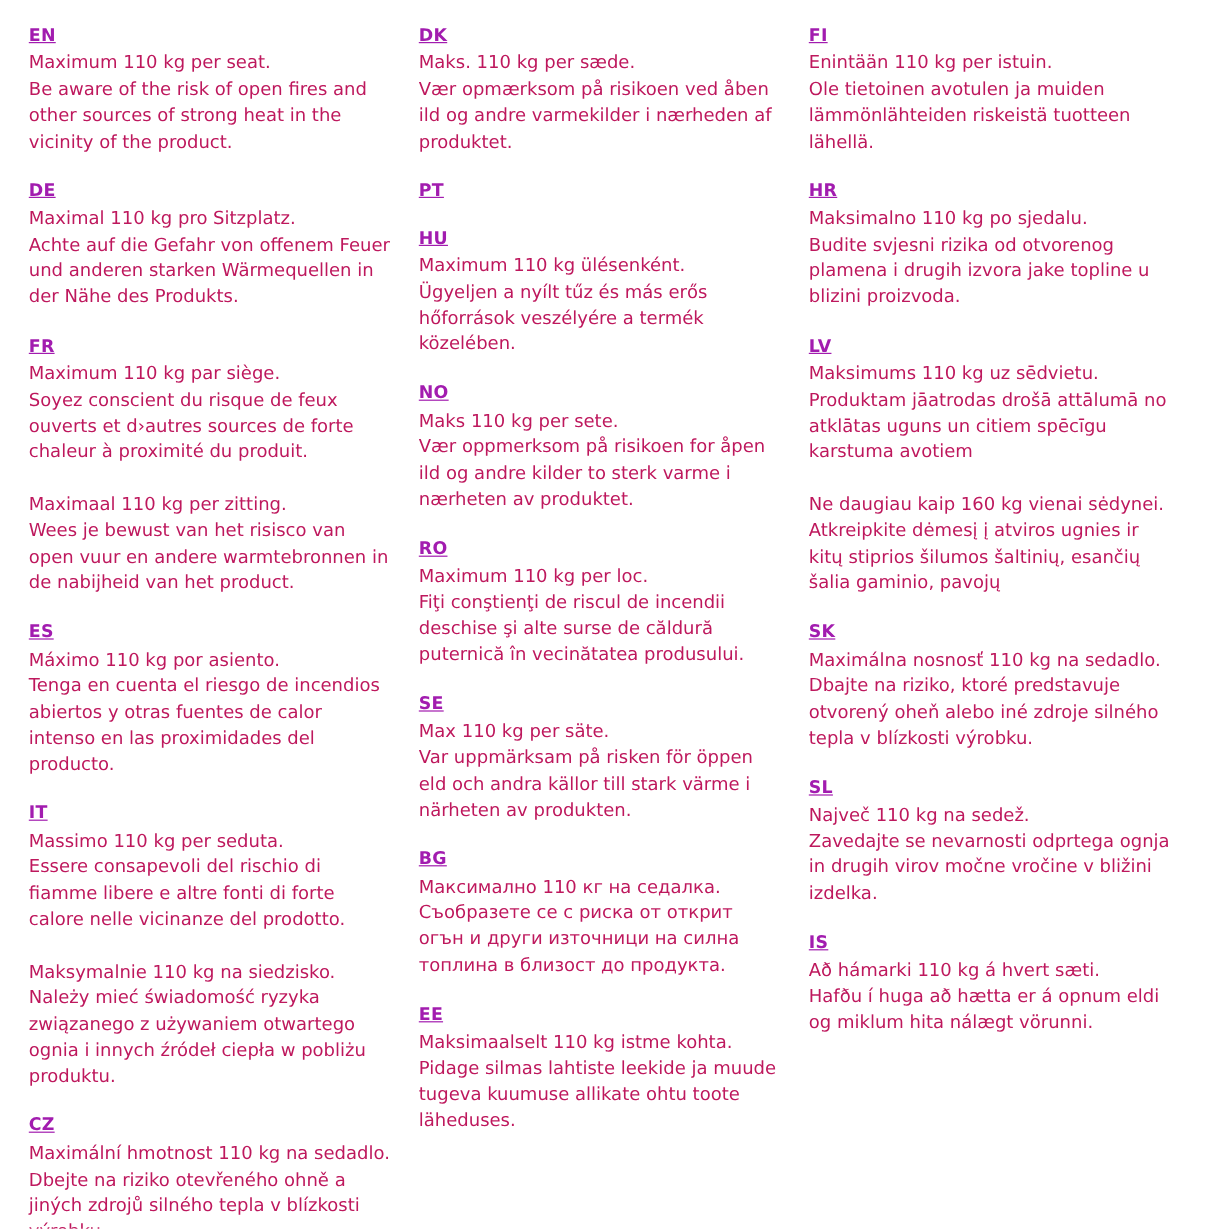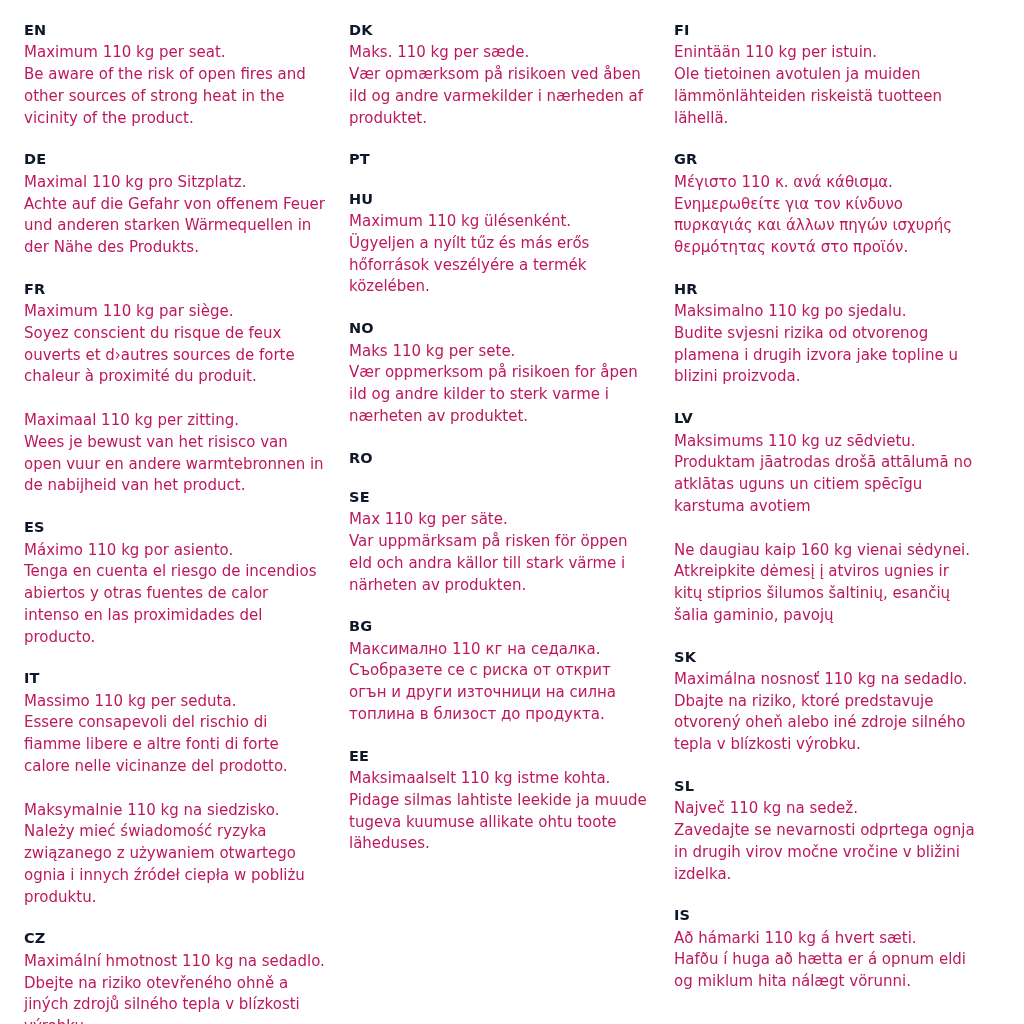--- a/index.html
+++ b/index.html
@@ -38,21 +38,22 @@
   }
   .block:last-child {
     margin-bottom: 0;
   }
   .lang-code {
     font-size: 14.5px;
     font-weight: bold;
     letter-spacing: 0.2px;
     line-height: 1.2;
     margin-bottom: 3px;
-    color: #0f172a;
+    color: #a21caf;
+    text-decoration: underline;
   }
   .lang-text {
     font-size: 15px;
     line-height: 1.45;
     color: #be185d;
     white-space: pre-line;
   }
 </style>
 </head>
 <body>
@@ -115,20 +116,22 @@
         <div class="lang-text">Maximum 110 kg ülésenként.
 Ügyeljen a nyílt tűz és más erős hőforrások veszélyére a termék közelében.</div>
       </div>
       <div class="block">
         <div class="lang-code">NO</div>
         <div class="lang-text">Maks 110 kg per sete.
 Vær oppmerksom på risikoen for åpen ild og andre kilder to sterk varme i nærheten av produktet.</div>
       </div>
       <div class="block">
         <div class="lang-code">RO</div>
+        <div class="lang-text">Maximum 110 kg per loc.
+Fiţi conştienţi de riscul de incendii deschise şi alte surse de căldură puternică în vecinătatea produsului.</div>
       </div>
       <div class="block">
         <div class="lang-code">SE</div>
         <div class="lang-text">Max 110 kg per säte.
 Var uppmärksam på risken för öppen eld och andra källor till stark värme i närheten av produkten.</div>
       </div>
       <div class="block">
         <div class="lang-code">BG</div>
         <div class="lang-text">Максимално 110 кг на седалка.
 Съобразете се с риска от открит огън и други източници на силна топлина в близост до продукта.</div>
@@ -138,25 +141,20 @@
         <div class="lang-text">Maksimaalselt 110 kg istme kohta.
 Pidage silmas lahtiste leekide ja muude tugeva kuumuse allikate ohtu toote läheduses.</div>
       </div>
     </div>
 
     <div class="column">
       <div class="block">
         <div class="lang-code">FI</div>
         <div class="lang-text">Enintään 110 kg per istuin.
 Ole tietoinen avotulen ja muiden lämmönlähteiden riskeistä tuotteen lähellä.</div>
-      </div>
-      <div class="block">
-        <div class="lang-code">GR</div>
-        <div class="lang-text">Μέγιστο 110 κ. ανά κάθισμα.
- Ενημερωθείτε για τον κίνδυνο πυρκαγιάς και άλλων πηγών ισχυρής θερμότητας κοντά στο προϊόν.</div>
       </div>
       <div class="block">
         <div class="lang-code">HR</div>
         <div class="lang-text">Maksimalno 110 kg po sjedalu.
 Budite svjesni rizika od otvorenog plamena i drugih izvora jake topline u blizini proizvoda.</div>
       </div>
       <div class="block">
         <div class="lang-code">LV</div>
         <div class="lang-text">Maksimums 110 kg uz sēdvietu.
 Produktam jāatrodas drošā attālumā no atklātas uguns un citiem spēcīgu karstuma avotiem</div>

